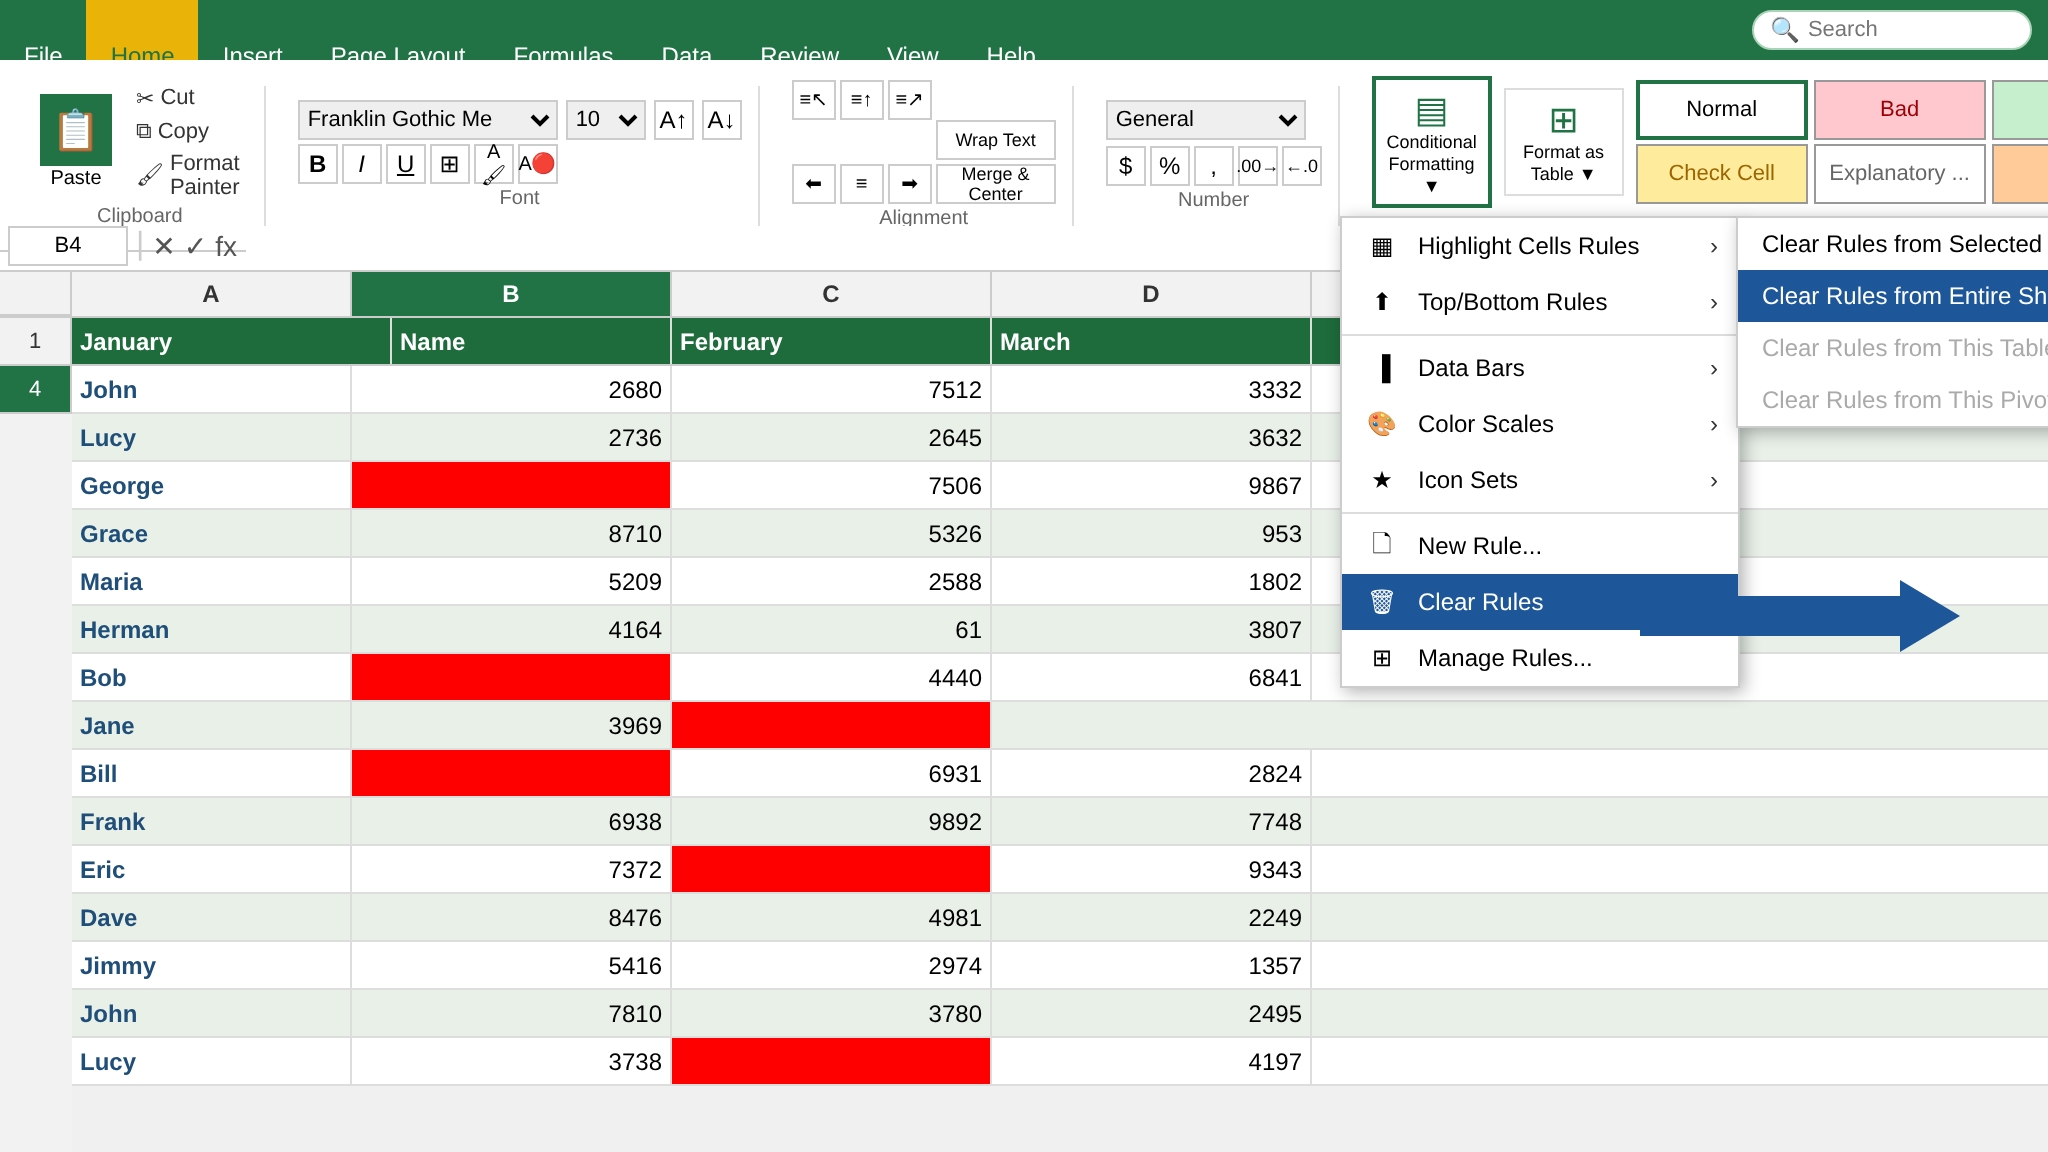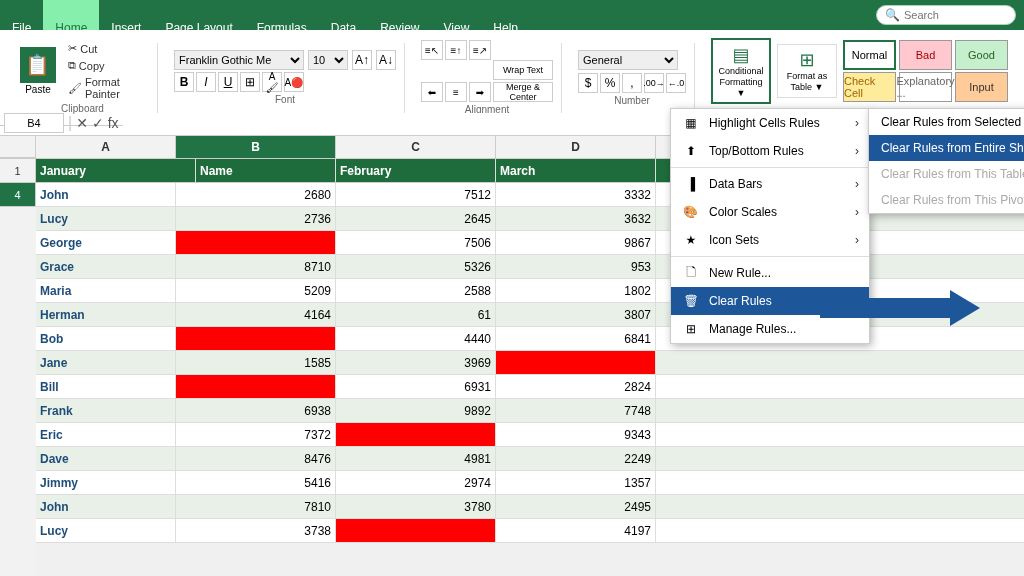--- a/index.html
+++ b/index.html
@@ -2,21 +2,21 @@
 <html><head>
   <meta charset="utf-8">
   <style>
     * { box-sizing: border-box; margin: 0; padding: 0; }
     body { font-family: 'Segoe UI', Arial, sans-serif; font-size: 12px; background: #f0f0f0; overflow: hidden; width: 1024px; height: 576px; }
 
     
     .ribbon { background: #217346; height: 110px; display: flex; flex-direction: column; }
     .ribbon-tabs { display: flex; height: 30px; background: #217346; }
     .ribbon-tab { color: white; padding: 21px 12px; font-size: 12px; cursor: pointer; }
-    .ribbon-tab.active { background: #86efac; color: #217346; }
+    .ribbon-tab.active { background: #eab308; color: #217346; }
     .ribbon-content { background: white; flex: 1; display: flex; align-items: center; padding: 4px 8px; gap: 8px; border-bottom: 1px solid #ccc; }
     .ribbon-group { display: flex; flex-direction: column; align-items: center; border-right: 1px solid #ddd; padding: 0 8px; height: 70px; justify-content: center; }
     .ribbon-group-label { font-size: 10px; color: #666; margin-top: 2px; }
     .small-btn { font-size: 11px; color: #333; cursor: pointer; padding: 1px 4px; display: flex; align-items: center; gap: 3px; }
 
     
     .font-group { display: flex; flex-direction: column; gap: 2px; }
     .font-top { display: flex; align-items: center; gap: 4px; }
     .font-bottom { display: flex; align-items: center; gap: 2px; }
     .font-selector { width: 130px; height: 20px; font-size: 11px; border: 1px solid #ccc; }
@@ -24,21 +24,21 @@
     .font-btn { width: 20px; height: 20px; font-size: 12px; border: 1px solid #ccc; background: white; cursor: pointer; display: flex; align-items: center; justify-content: center; }
     .bold { font-weight: bold; }
     .italic-btn { font-style: italic; }
     .underline-btn { text-decoration: underline; }
 
     
     .align-group { display: flex; flex-direction: column; gap: 2px; }
     .align-row { display: flex; gap: 2px; }
     .align-btn { width: 22px; height: 20px; border: 1px solid #ccc; background: white; cursor: pointer; display: flex; align-items: center; justify-content: center; font-size: 10px; }
     .number-format { width: 100px; height: 20px; font-size: 11px; border: 1px solid #ccc; }
-    .style-cell { width: 53px; height: 30px; display: flex; align-items: center; justify-content: center; font-size: 11px; border: 1px solid #999; cursor: pointer; }
+    .style-cell { width: 86px; height: 30px; display: flex; align-items: center; justify-content: center; font-size: 11px; border: 1px solid #999; cursor: pointer; }
     .style-normal { background: #fff; border: 2px solid #217346; }
     .style-bad { background: #ffc7ce; color: #9c0006; }
     .style-good { background: #c6efce; color: #276221; }
     .style-check { background: #ffeb9c; color: #9c6500; }
     .style-explanatory { background: #fff; color: #666; }
     .style-input { background: #ffcc99; color: #333; }
 
     
     .formula-bar { background: white; height: 26px; display: flex; align-items: center; border-bottom: 1px solid #ccc; padding: 0 4px; gap: 4px; }
     .name-box { width: 60px; height: 20px; border: 1px solid #ccc; font-size: 11px; text-align: center; padding: 2px; }
@@ -298,21 +298,20 @@
 
       <div class="grid-row" style="background:#fff;">
         <div class="cell name-col" style="font-weight:bold;color:#1f4e79;">Bob</div>
         <div class="cell num-col empty-red"></div>
         <div class="cell num-col">4440</div>
         <div class="cell num-col">6841</div>
       </div>
 
       <div class="grid-row" style="background:#e8f0e8;">
         <div class="cell name-col" style="font-weight:bold;color:#1f4e79;">Jane</div>
-        <div class="cell num-col">1585</div>
         <div class="cell num-col">3969</div>
         <div class="cell num-col empty-red"></div>
       </div>
 
       <div class="grid-row" style="background:#fff;">
         <div class="cell name-col" style="font-weight:bold;color:#1f4e79;">Bill</div>
         <div class="cell num-col empty-red"></div>
         <div class="cell num-col">6931</div>
         <div class="cell num-col">2824</div>
       </div>

